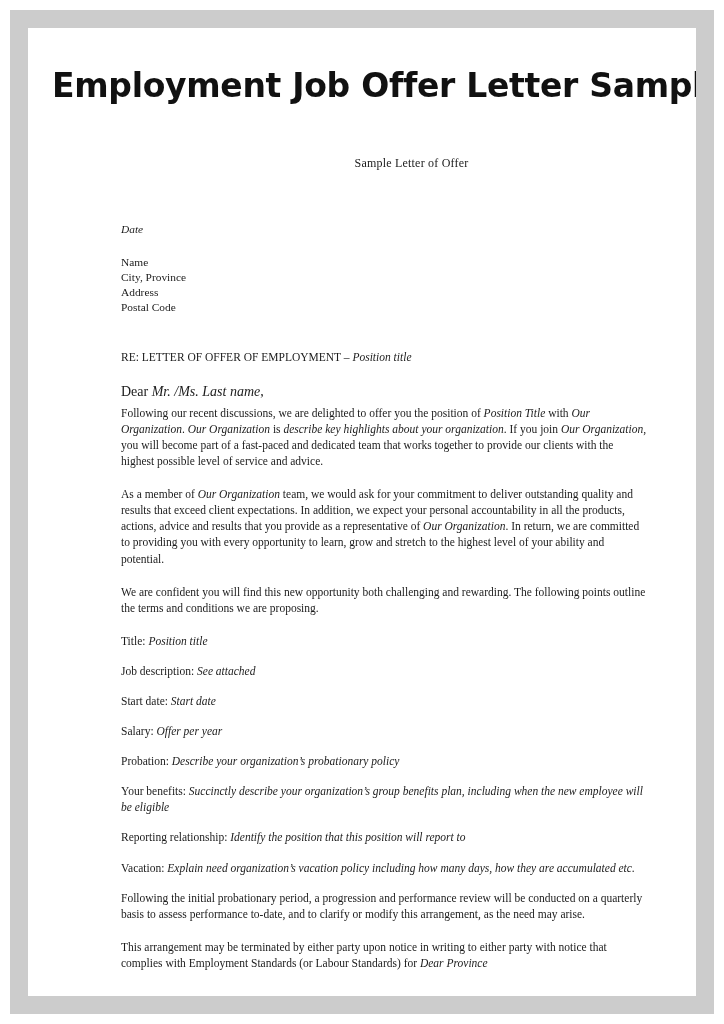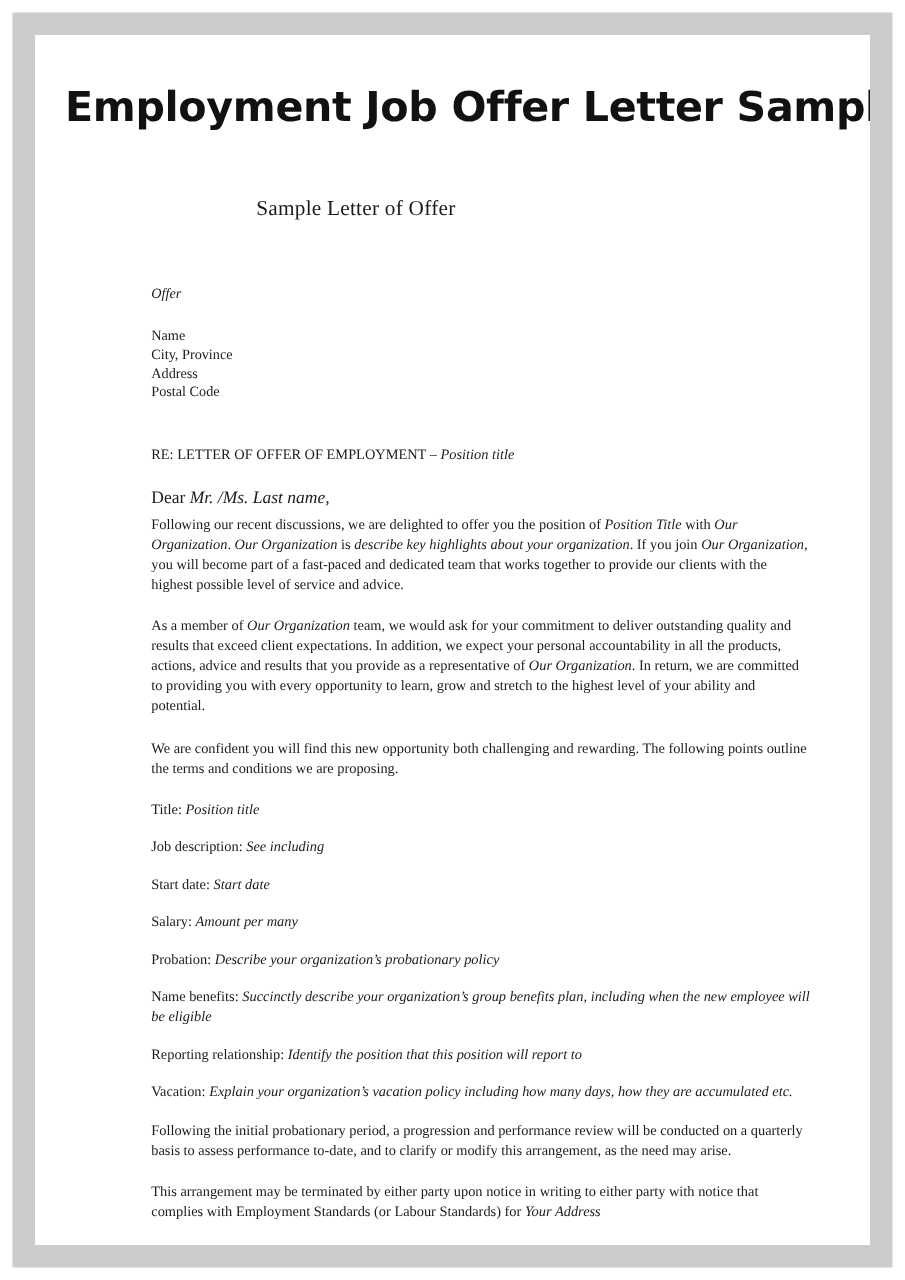--- a/index.html
+++ b/index.html
@@ -49,22 +49,22 @@
   
   .letter {
     margin-top: 50px;
     padding: 0 48px 0 93px;
     color: #1b1b1b;
     font-size: 11.6px;
     line-height: 1.38;
     text-align: left;
   }
   .letter-subtitle {
-    font-size: 17px;
-    text-align: left;
+    font-size: 12px;
+    text-align: center;
     margin: 0 0 0 84px;
     padding-right: 30px;
     letter-spacing: 0.2px;
   }
   .spacer-lg { height: 50px; }
 
   .date-line {
     font-style: italic;
     margin: 0 0 18px 0;
     font-size: 11.4px;
@@ -98,56 +98,56 @@
   <div class="page-inner">
 
     <h1 class="doc-title">Employment Job Offer Letter Sample</h1>
 
     <div class="letter">
 
       <div class="letter-subtitle">Sample Letter of Offer</div>
 
       <div class="spacer-lg"></div>
 
-      <div class="date-line">Offer</div>
+      <div class="date-line">Date</div>
 
       <div class="addr-block">
         <div class="addr-line">Name</div>
         <div class="addr-line">City, Province</div>
         <div class="addr-line">Address</div>
         <div class="addr-line">Postal Code</div>
       </div>
 
       <div class="re-line"><span>RE: LETTER OF OFFER OF EMPLOYMENT – </span><span class="it">Position title</span></div>
 
       <div class="salutation"><span>Dear </span><span class="it">Mr. /Ms. Last name</span><span>,</span></div>
 
       <p class="para"><span>Following our recent discussions, we are delighted to offer you the position of </span><span class="it">Position Title</span><span> with </span><span class="it">Our Organization</span><span>. </span><span class="it">Our Organization</span><span> is </span><span class="it">describe key highlights about your organization</span><span>. If you join </span><span class="it">Our Organization</span><span>, you will become part of a fast-paced and dedicated team that works together to provide our clients with the highest possible level of service and advice.</span></p>
 
       <p class="para"><span>As a member of </span><span class="it">Our Organization</span><span> team, we would ask for your commitment to deliver outstanding quality and results that exceed client expectations. In addition, we expect your personal accountability in all the products, actions, advice and results that you provide as a representative of </span><span class="it">Our Organization</span><span>. In return, we are committed to providing you with every opportunity to learn, grow and stretch to the highest level of your ability and potential.</span></p>
 
       <p class="para">We are confident you will find this new opportunity both challenging and rewarding. The following points outline the terms and conditions we are proposing.</p>
 
       <div class="term"><span>Title: </span><span class="it">Position title</span></div>
 
-      <div class="term"><span>Job description: </span><span class="it">See including</span></div>
+      <div class="term"><span>Job description: </span><span class="it">See attached</span></div>
 
       <div class="term"><span>Start date: </span><span class="it">Start date</span></div>
 
-      <div class="term"><span>Salary: </span><span class="it">Amount per many</span></div>
+      <div class="term"><span>Salary: </span><span class="it">Offer per year</span></div>
 
       <div class="term"><span>Probation: </span><span class="it">Describe your organization’s probationary policy</span></div>
 
-      <div class="term"><span>Name benefits: </span><span class="it">Succinctly describe your organization’s group benefits plan, including when the new employee will be eligible</span></div>
+      <div class="term"><span>Your benefits: </span><span class="it">Succinctly describe your organization’s group benefits plan, including when the new employee will be eligible</span></div>
 
 
       <div class="term"><span>Reporting relationship: </span><span class="it">Identify the position that this position will report to</span></div>
 
-      <div class="term"><span>Vacation: </span><span class="it">Explain your organization’s vacation policy including how many days, how they are accumulated etc.</span></div>
+      <div class="term"><span>Vacation: </span><span class="it">Explain need organization’s vacation policy including how many days, how they are accumulated etc.</span></div>
 
       <p class="para">Following the initial probationary period, a progression and performance review will be conducted on a quarterly basis to assess performance to-date, and to clarify or modify this arrangement, as the need may arise.</p>
 
-      <p class="para"><span>This arrangement may be terminated by either party upon notice in writing to either party with notice that complies with Employment Standards (or Labour Standards) for </span><span class="it">Your Address</span></p>
+      <p class="para"><span>This arrangement may be terminated by either party upon notice in writing to either party with notice that complies with Employment Standards (or Labour Standards) for </span><span class="it">Dear Province</span></p>
 
     </div>
 
   </div>
 </div>
 
 </body></html>

